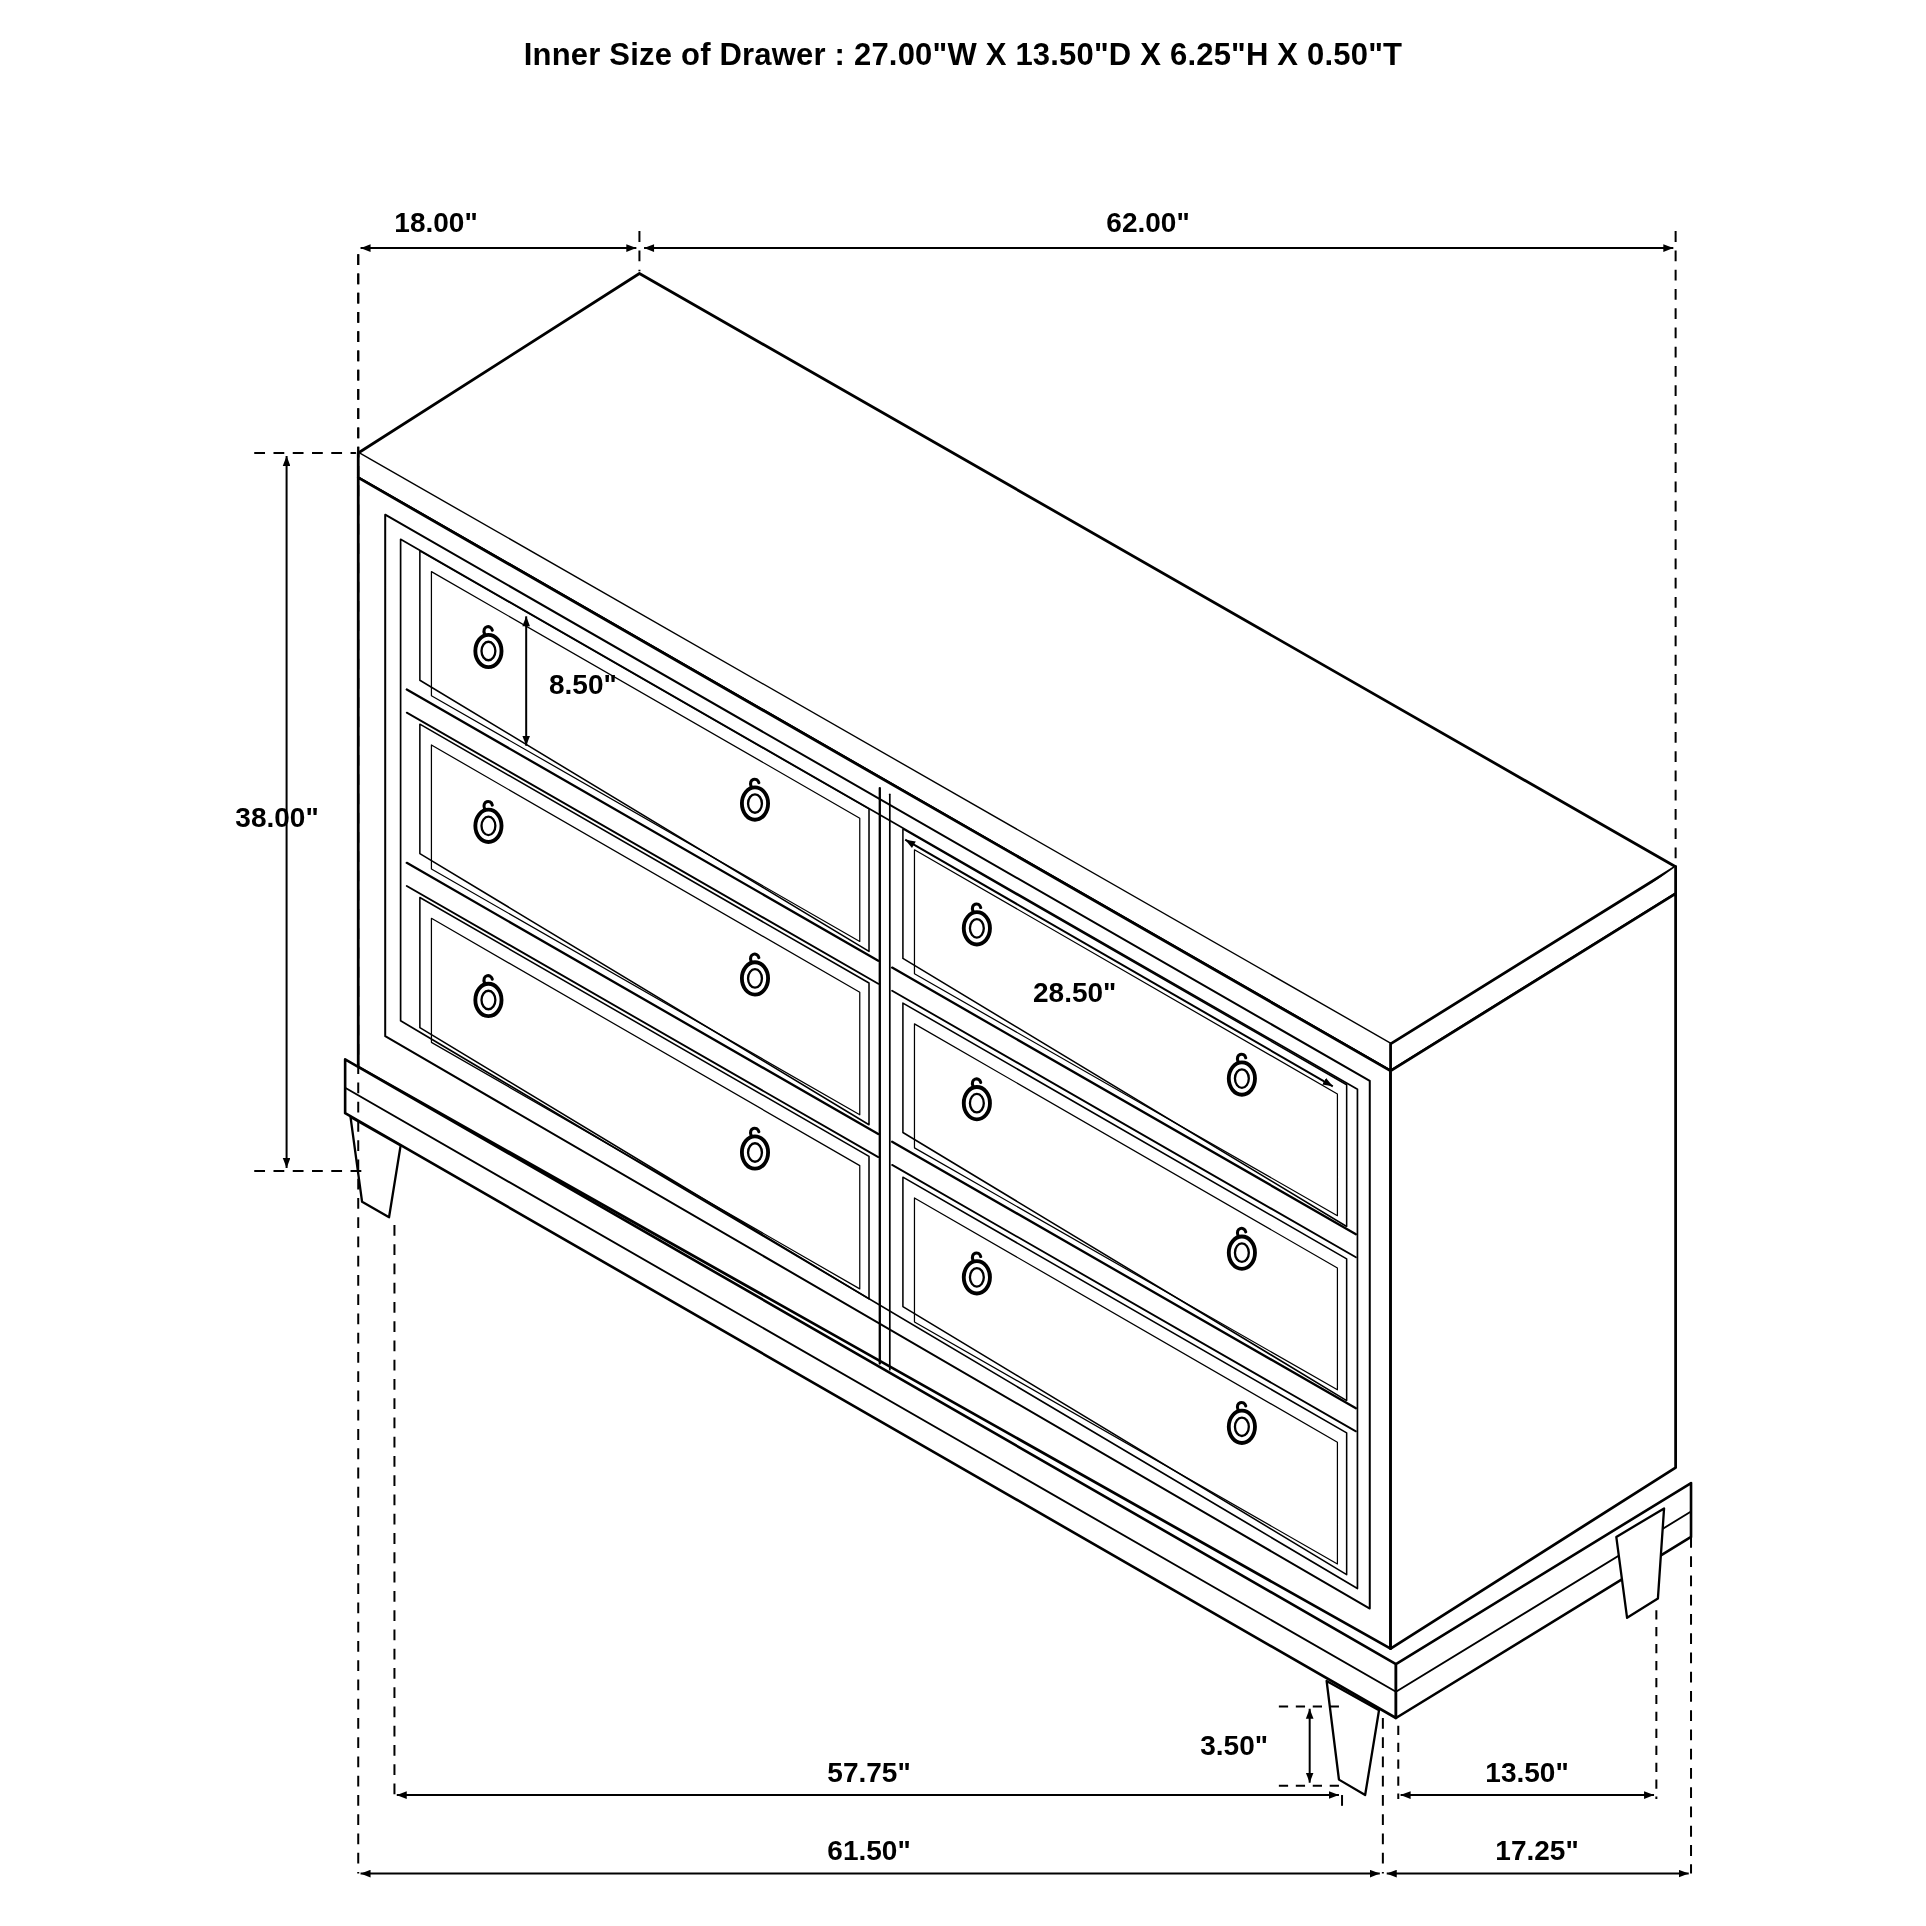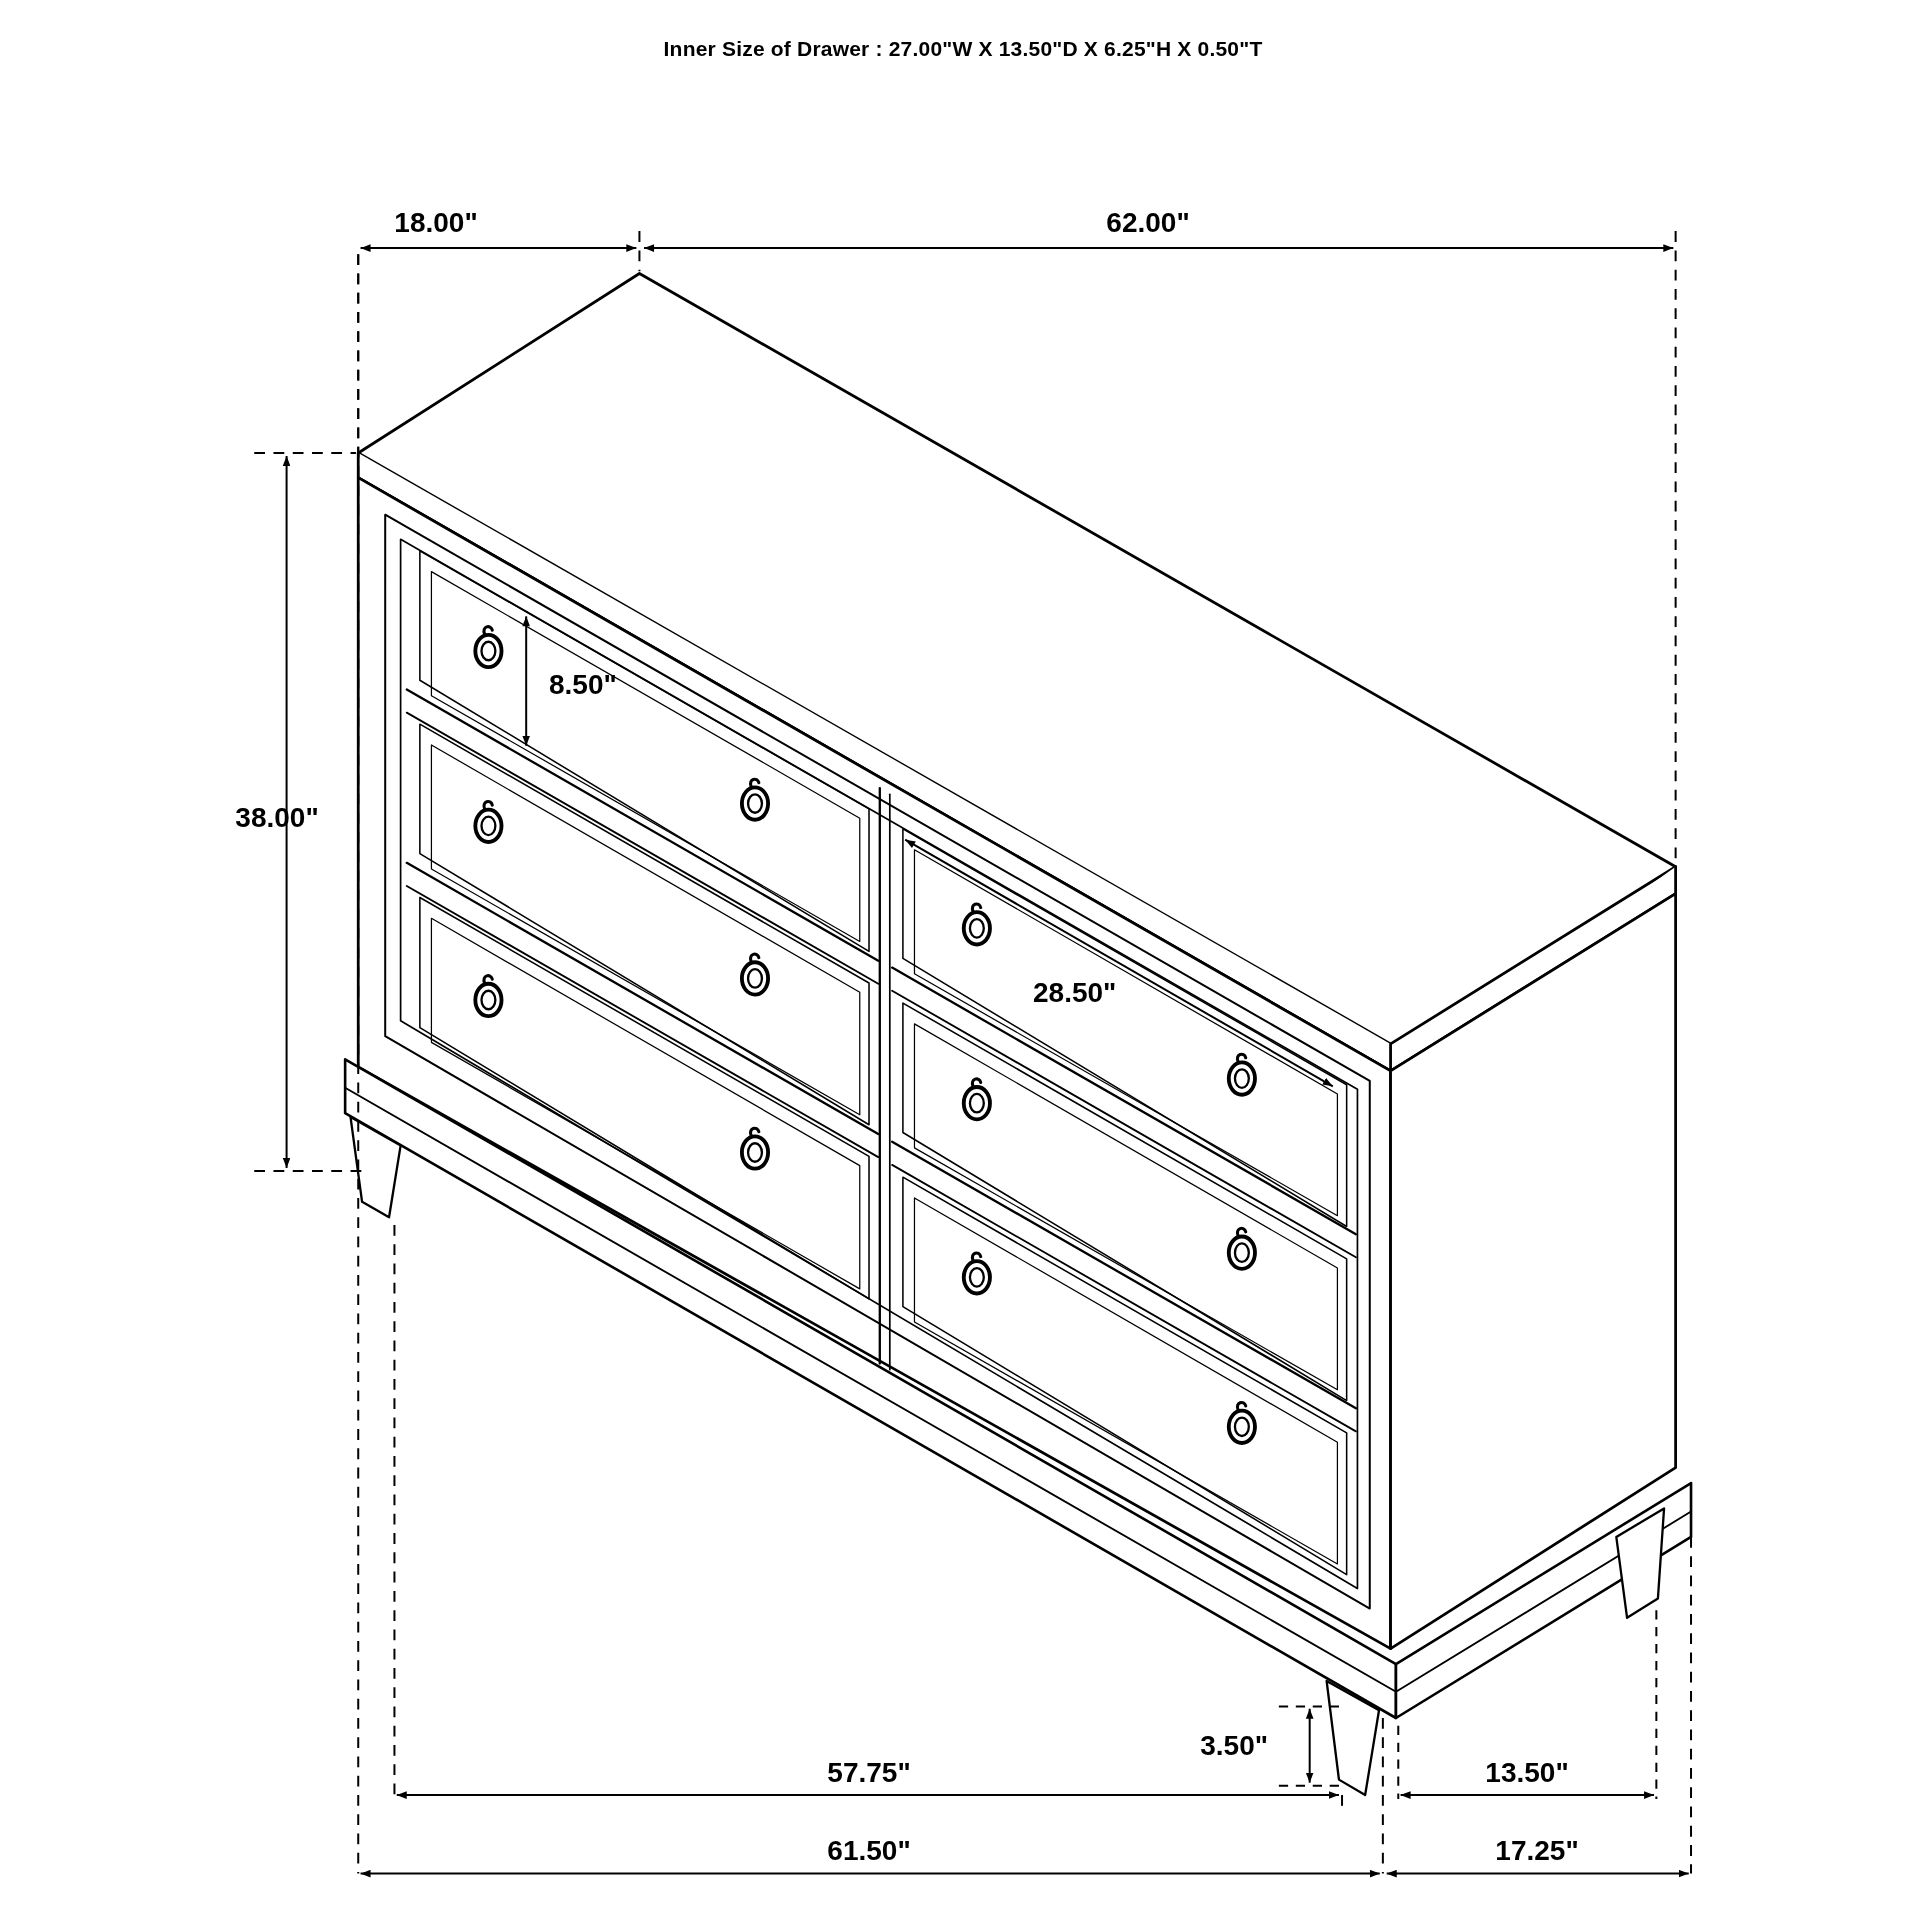--- a/index.html
+++ b/index.html
@@ -20,21 +20,21 @@
     left: 0; top: 0;
     width: 1926px;
     height: 1926px;
   }
   .title {
     position: absolute;
     left: 0;
     top: 37px;
     width: 1926px;
     text-align: center;
-    font-size: 21px;
+    font-size: 31px;
     font-weight: bold;
     letter-spacing: 0.2px;
   }
   .dimlabel {
     position: absolute;
     font-size: 28px;
     font-weight: bold;
     white-space: nowrap;
   }
   svg#drawing {

